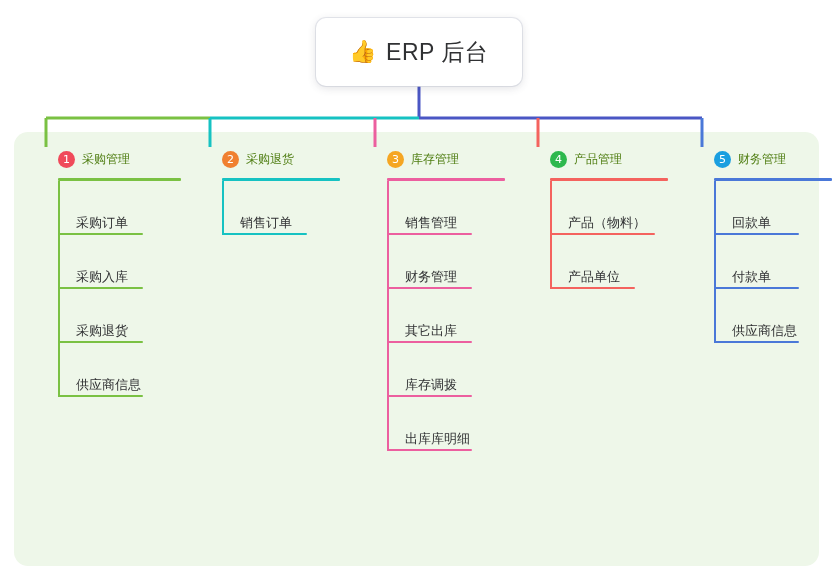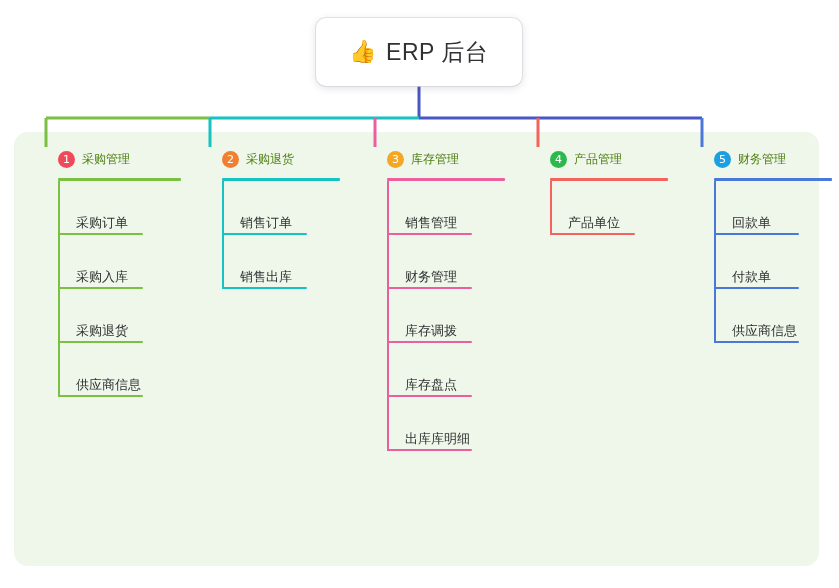--- a/index.html
+++ b/index.html
@@ -202,64 +202,64 @@
           <span class="badge" style="background: rgb(240, 128, 48);">2</span>
           <span class="col-head-label">采购退货</span>
         </div>
         <div class="col-rule" style="background: rgb(22, 194, 194); width: 118px;"></div>
         <div class="items">
           <div class="spine" style="background: rgb(22, 194, 194);"></div>
           <div class="item">
             <span class="item-label">销售订单</span>
             <div class="item-rule" style="background: rgb(22, 194, 194);"></div>
           </div>
-          <div class="item">
-            <span class="item-label">销售出库</span>
-            <div class="item-rule" style="background: rgb(22, 194, 194);"></div>
-          </div>
         </div>
       </div>
       <div class="column" style="left: 365px;">
         <div class="col-head">
           <span class="badge" style="background: rgb(245, 166, 35);">3</span>
           <span class="col-head-label">库存管理</span>
         </div>
         <div class="col-rule" style="background: rgb(236, 95, 159); width: 118px;"></div>
         <div class="items">
           <div class="spine" style="background: rgb(236, 95, 159);"></div>
           <div class="item">
             <span class="item-label">销售管理</span>
             <div class="item-rule" style="background: rgb(236, 95, 159);"></div>
           </div>
           <div class="item">
             <span class="item-label">财务管理</span>
             <div class="item-rule" style="background: rgb(236, 95, 159);"></div>
           </div>
           <div class="item">
+            <span class="item-label">其它出库</span>
+            <div class="item-rule" style="background: rgb(236, 95, 159);"></div>
+          </div>
+          <div class="item">
             <span class="item-label">库存调拨</span>
-            <div class="item-rule" style="background: rgb(236, 95, 159);"></div>
-          </div>
-          <div class="item">
-            <span class="item-label">库存盘点</span>
             <div class="item-rule" style="background: rgb(236, 95, 159);"></div>
           </div>
           <div class="item">
             <span class="item-label">出库库明细</span>
             <div class="item-rule" style="background: rgb(236, 95, 159);"></div>
           </div>
         </div>
       </div>
       <div class="column" style="left: 528px;">
         <div class="col-head">
           <span class="badge" style="background: rgb(45, 184, 77);">4</span>
           <span class="col-head-label">产品管理</span>
         </div>
         <div class="col-rule" style="background: rgb(244, 99, 94); width: 118px;"></div>
         <div class="items">
           <div class="spine" style="background: rgb(244, 99, 94);"></div>
+          <div class="item wide">
+            <span class="item-label">产品（物料）</span>
+            <div class="item-rule" style="background: rgb(244, 99, 94);"></div>
+          </div>
           <div class="item">
             <span class="item-label">产品单位</span>
             <div class="item-rule" style="background: rgb(244, 99, 94);"></div>
           </div>
         </div>
       </div>
       <div class="column" style="left: 692px;">
         <div class="col-head">
           <span class="badge" style="background: rgb(26, 159, 224);">5</span>
           <span class="col-head-label">财务管理</span>

